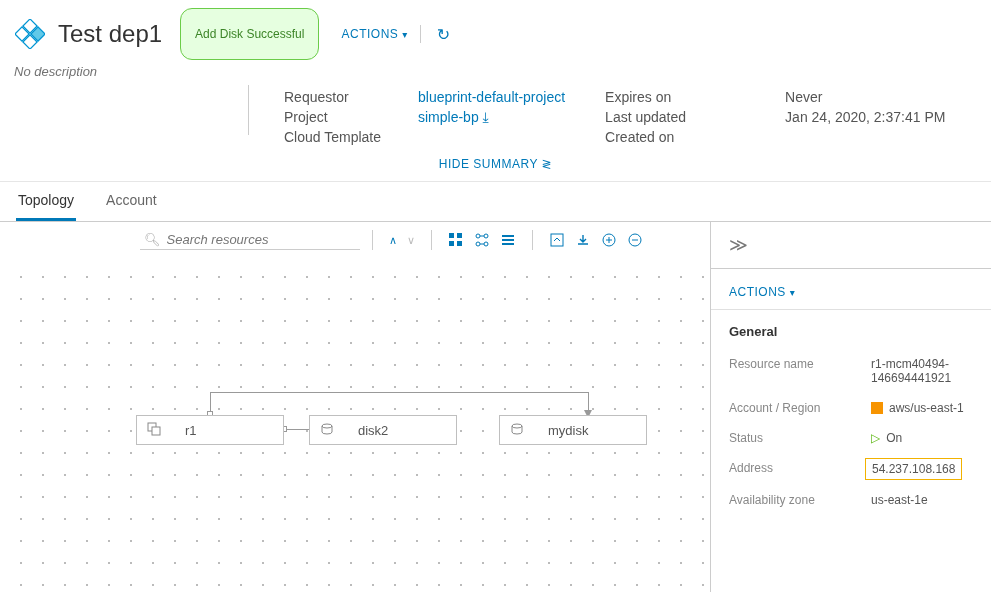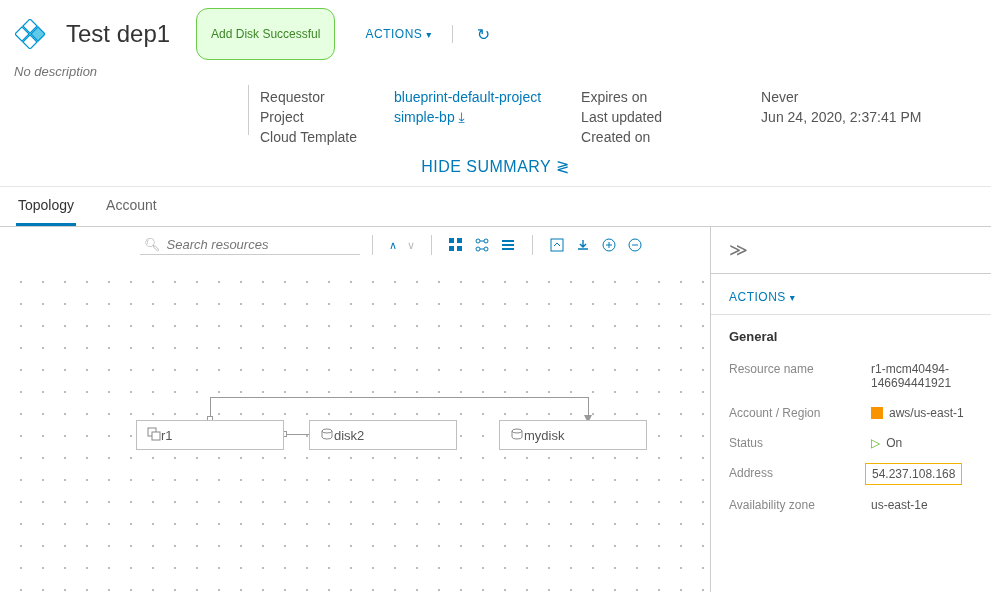--- a/index.html
+++ b/index.html
@@ -1,50 +1,50 @@
 <!DOCTYPE html>
 <html><head>
 <meta charset="utf-8">
 <style>
 * { box-sizing: border-box; margin: 0; padding: 0; }
 body { font-family: -apple-system, BlinkMacSystemFont, "Segoe UI", Arial, sans-serif; font-size: 13px; color: #333; background: #fff; width: 991px; height: 592px; overflow: hidden; }
-.header { display: flex; align-items: center; padding: 8px 14px 4px; gap: 20px; }
+.header { display: flex; align-items: center; padding: 8px 14px 4px; gap: 12px; }
 .logo { width: 32px; height: 32px; display: flex; align-items: center; justify-content: center; }
 .title { font-size: 24px; font-weight: 300; color: #333; }
 .badge { background: #e6ffe0; border: 1px solid #6bcc49; color: #3c8527; border-radius: 12px; padding: 18px 14px; font-size: 12px; margin-left: 6px; }
 .actions-link { color: #0079b8; font-size: 12px; letter-spacing: 0.5px; font-weight: 500; cursor: pointer; display: flex; align-items: center; gap: 4px; margin-left: 10px; }
 .divider-v { height: 18px; width: 1px; background: #ccc; }
 .refresh-btn { color: #0079b8; cursor: pointer; font-size: 16px; padding: 0 4px; }
 .subtitle { padding: 0 14px 6px; color: #737373; font-style: italic; font-size: 13px; }
 .summary { display: flex; padding: 4px 14px 0 260px; font-size: 14px; color: #555; position: relative; }
 .summary-divider { position: absolute; left: 248px; top: 0; bottom: 10px; width: 1px; background: #ccc; }
-.summary-col { display: flex; gap: 14px; }
+.summary-col { display: flex; gap: 14px; margin-left: 24px; }
 .summary-labels, .summary-values { display: flex; flex-direction: column; gap: 4px; }
 .summary-labels { min-width: 120px; }
 .summary-col-2 .summary-labels { min-width: 110px; }
 .summary-col-3 .summary-labels { min-width: 0; }
 .summary-col-3 { margin-left: 70px; }
 .summary-col-2 { margin-left: 40px; }
 .link { color: #0079b8; cursor: pointer; }
 .dl-icon::after { content: " \2913"; }
-.hide-summary { text-align: center; color: #0079b8; font-size: 16px; letter-spacing: 0.5px; font-weight: 500; padding: 12px 0 10px; cursor: pointer; }
+.hide-summary { text-align: center; color: #0079b8; font-size: 12px; letter-spacing: 0.5px; font-weight: 500; padding: 12px 0 10px; cursor: pointer; }
 .tabs { border-bottom: 1px solid #ccc; border-top: 1px solid #e6e6e6; display: flex; padding: 0 16px; gap: 28px; }
 .tab { padding: 10px 2px; color: #666; cursor: pointer; font-size: 14px; }
 .tab.active { color: #333; border-bottom: 3px solid #0079b8; }
 .workspace { display: flex; height: 395px; }
 .canvas-area { flex: 1; position: relative; overflow: hidden; border-right: 1px solid #ccc; }
 .canvas-toolbar { position: absolute; top: 8px; left: 140px; display: flex; align-items: center; gap: 8px; z-index: 2; }
 .search-wrap { display: flex; align-items: center; border-bottom: 1px solid #ccc; padding: 2px 4px; color: #999; width: 220px; }
 .search-wrap input { border: none; outline: none; font-size: 13px; color: #0f172a; width: 100%; font-style: italic; }
 .tb-seg { display: flex; align-items: center; gap: 2px; }
 .tb-btn { color: #0079b8; cursor: pointer; padding: 2px 4px; display: flex; align-items: center; }
 .tb-btn.up { font-size: 11px; }
 .tb-sep { height: 20px; width: 1px; background: #ccc; margin: 0 4px; }
 .dots-bg { position: absolute; inset: 40px 0 14px 0; background-image: radial-gradient(#bbb 1px, transparent 1px); background-size: 22px 22px; background-position: 10px 4px; }
-.node { position: absolute; background: #fff; border: 1px solid #bfbfbf; display: flex; align-items: center; padding: 6px 10px; gap: 0; font-size: 13px; color: #555; width: 148px; height: 30px; }
+.node { position: absolute; background: #fff; border: 1px solid #bfbfbf; display: flex; align-items: center; padding: 6px 10px; gap: 24px; font-size: 13px; color: #555; width: 148px; height: 30px; }
 .node-icon { color: #888; font-size: 14px; }
 .arrow-line { position: absolute; background: #999; }
 .arrow-head { position: absolute; width: 0; height: 0; }
 .conn-dot { position: absolute; width: 6px; height: 6px; border: 1px solid #999; background: #fff; }
 .scroll-h { position: absolute; bottom: 0; left: 0; right: 0; height: 14px; background: #f2f2f2; }
 .scroll-h-thumb { position: absolute; top: 2px; bottom: 2px; left: 64px; right: 14px; background: #c4c4c4; }
 .scroll-h-arr { position: absolute; top: 0; bottom: 0; width: 14px; display: flex; align-items: center; justify-content: center; font-size: 9px; color: #666; }
 .side-panel { width: 280px; background: #fff; font-size: 13px; overflow: hidden; position: relative; }
 .side-header { padding: 12px 18px; border-bottom: 1px solid #ccc; color: #777; font-size: 18px; }
 .side-actions { padding: 16px 18px 10px; color: #0079b8; font-size: 12px; font-weight: 500; letter-spacing: 0.5px; cursor: pointer; border-bottom: 1px solid #e0e0e0; }
@@ -98,21 +98,21 @@
   <div class="summary-col summary-col-2">
     <div class="summary-labels">
       <span>Expires on</span>
       <span>Last updated</span>
       <span>Created on</span>
     </div>
   </div>
   <div class="summary-col summary-col-3">
     <div class="summary-labels">
       <span>Never</span>
-      <span>Jun 24, 2020, 2:37:41 PM</span>
+      <span>Jan 24, 2020, 2:37:41 PM</span>
     </div>
   </div>
 </div>
 
 <div class="hide-summary">
   <span>HIDE SUMMARY</span> <span>≷</span>
 </div>
 
 <div class="tabs">
   <div class="tab active">Topology</div>

